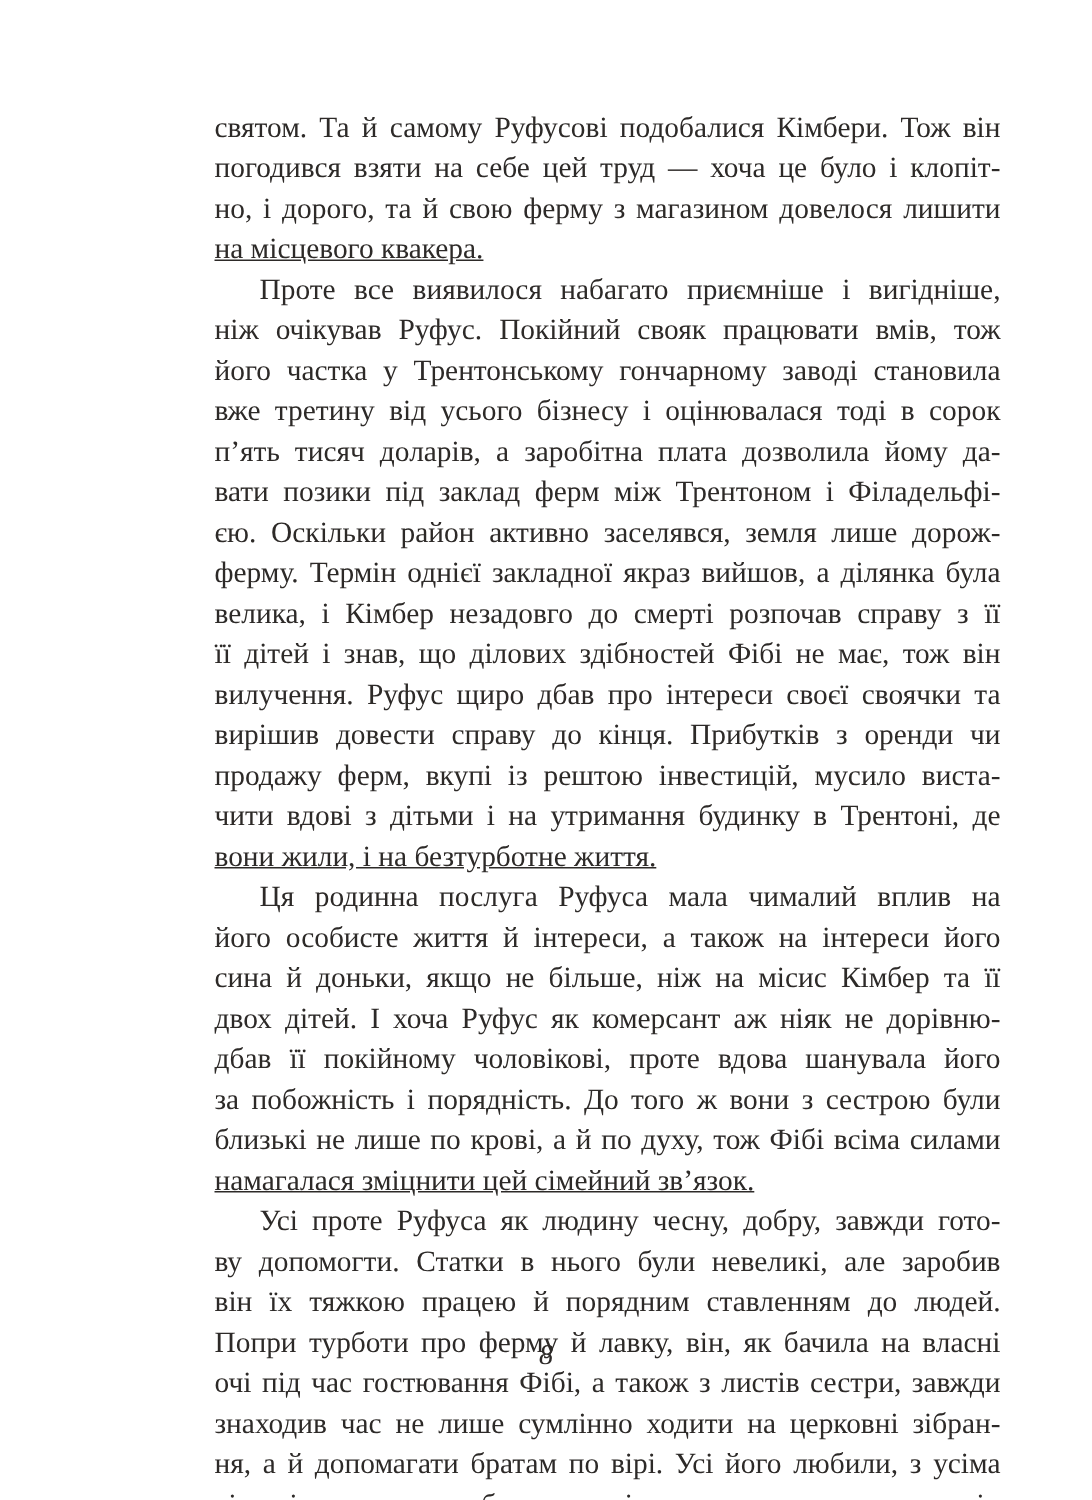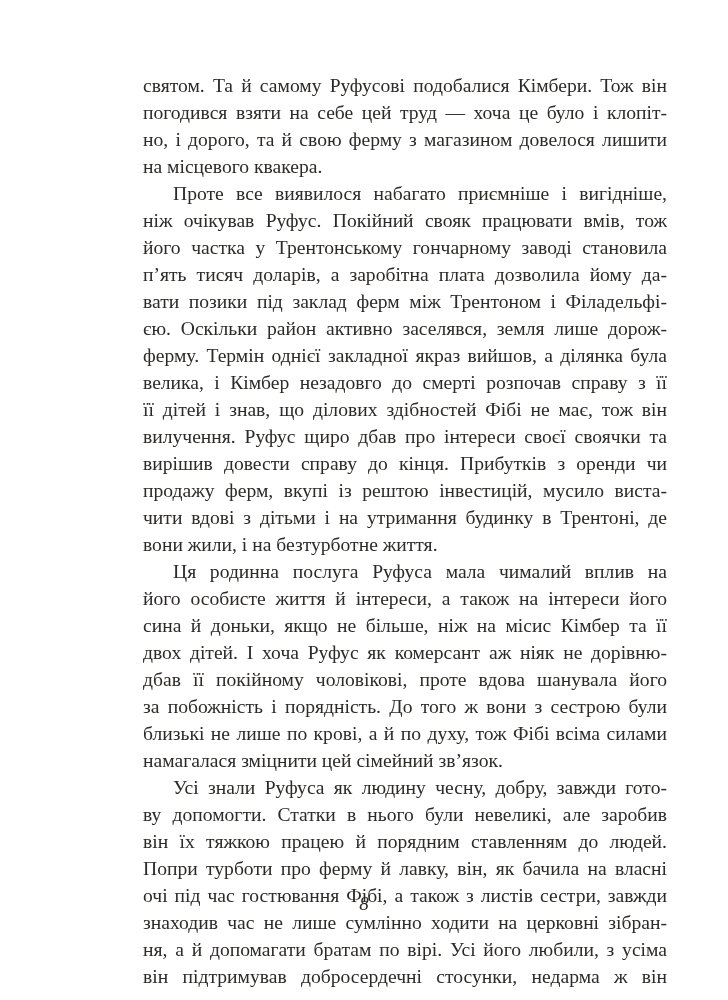--- a/index.html
+++ b/index.html
@@ -34,20 +34,21 @@
     }
     .line {
       display: block;
       height: 27px;
       white-space: nowrap;
       text-align: justify;
       text-align-last: justify;
     }
     .line.last {
       text-align-last: left;
+      text-decoration: underline;
     }
     .line.indent {
       padding-left: 30px;
     }
     .page-number {
       position: absolute;
       left: 0;
       width: 728px;
       top: 893px;
       text-align: center;
@@ -67,20 +68,21 @@
       <span class="line">святом. Та й самому Руфусові подобалися Кімбери. Тож він</span>
       <span class="line">погодився взяти на себе цей труд — хоча це було і клопіт-</span>
       <span class="line">но, і дорого, та й свою ферму з магазином довелося лишити</span>
       <span class="line last">на місцевого квакера.</span>
     </div>
 
     <div>
       <span class="line indent">Проте все виявилося набагато приємніше і вигідніше,</span>
       <span class="line">ніж очікував Руфус. Покійний свояк працювати вмів, тож</span>
       <span class="line">його частка у Трентонському гончарному заводі становила</span>
+      <span class="line">вже третину від усього бізнесу і оцінювалася тоді в сорок</span>
       <span class="line">п’ять тисяч доларів, а заробітна плата дозволила йому да-</span>
       <span class="line">вати позики під заклад ферм між Трентоном і Філадельфі-</span>
       <span class="line">єю. Оскільки район активно заселявся, земля лише дорож-</span>
       <span class="line">ферму. Термін однієї закладної якраз вийшов, а ділянка була</span>
       <span class="line">велика, і Кімбер незадовго до смерті розпочав справу з її</span>
       <span class="line">її дітей і знав, що ділових здібностей Фібі не має, тож він</span>
       <span class="line">вилучення. Руфус щиро дбав про інтереси своєї своячки та</span>
       <span class="line">вирішив довести справу до кінця. Прибутків з оренди чи</span>
       <span class="line">продажу ферм, вкупі із рештою інвестицій, мусило виста-</span>
       <span class="line">чити вдові з дітьми і на утримання будинку в Трентоні, де</span>
@@ -92,21 +94,21 @@
       <span class="line">його особисте життя й інтереси, а також на інтереси його</span>
       <span class="line">сина й доньки, якщо не більше, ніж на місис Кімбер та її</span>
       <span class="line">двох дітей. І хоча Руфус як комерсант аж ніяк не дорівню-</span>
       <span class="line">дбав її покійному чоловікові, проте вдова шанувала його</span>
       <span class="line">за побожність і порядність. До того ж вони з сестрою були</span>
       <span class="line">близькі не лише по крові, а й по духу, тож Фібі всіма силами</span>
       <span class="line last">намагалася зміцнити цей сімейний зв’язок.</span>
     </div>
 
     <div>
-      <span class="line indent">Усі знали Руфуса як людину чесну, добру, завжди гото-</span>
+      <span class="line indent">Усі проте Руфуса як людину чесну, добру, завжди гото-</span>
       <span class="line">ву допомогти. Статки в нього були невеликі, але заробив</span>
       <span class="line">він їх тяжкою працею й порядним ставленням до людей.</span>
       <span class="line">Попри турботи про ферму й лавку, він, як бачила на власні</span>
       <span class="line">очі під час гостювання Фібі, а також з листів сестри, завжди</span>
       <span class="line">знаходив час не лише сумлінно ходити на церковні зібран-</span>
       <span class="line">ня, а й допомагати братам по вірі. Усі його любили, з усіма</span>
       <span class="line">він підтримував добросердечні стосунки, недарма ж він</span>
     </div>
   </div>
 

